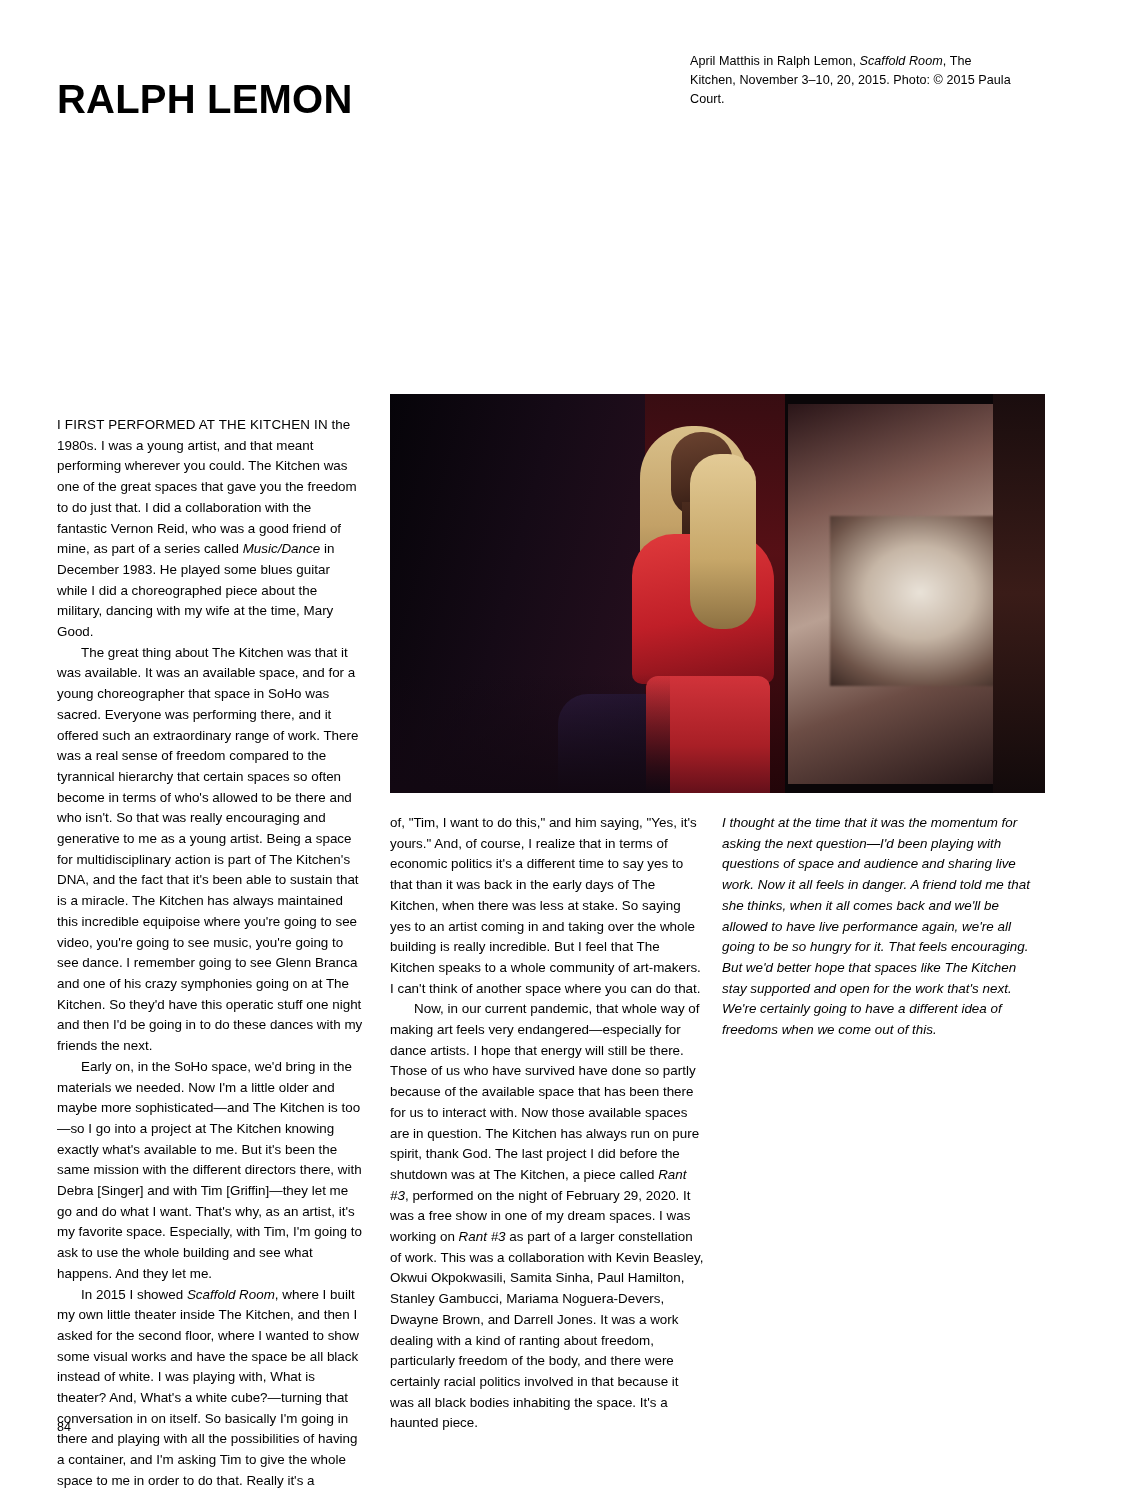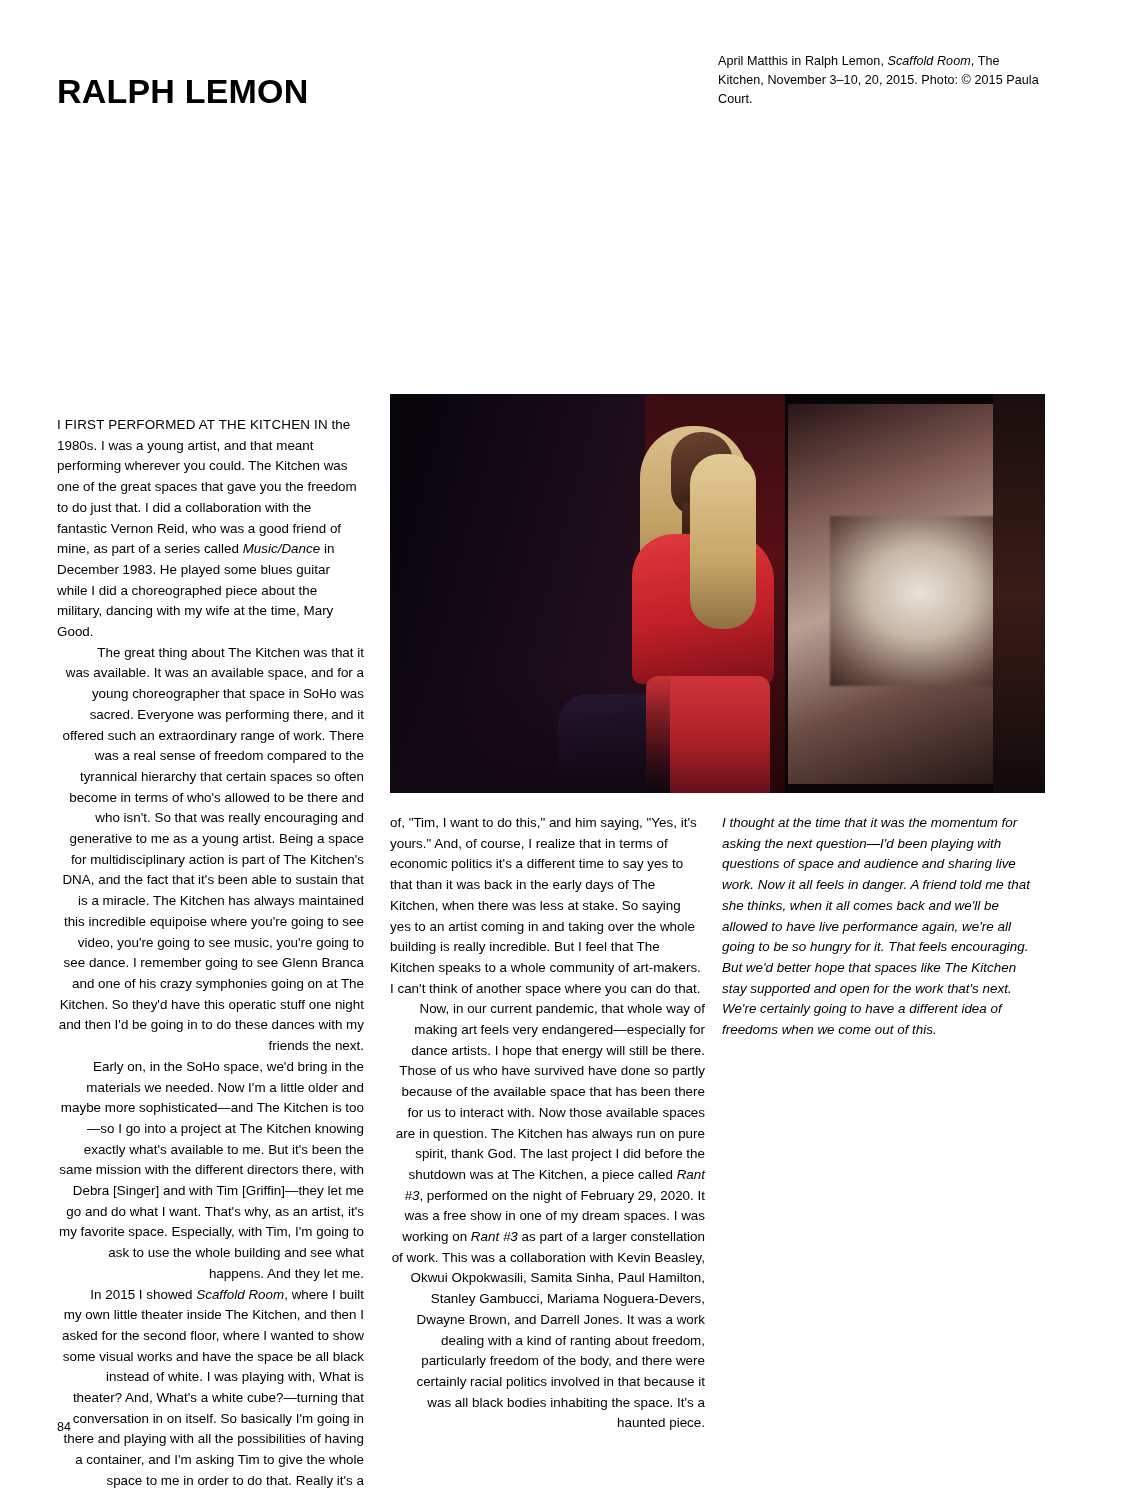--- a/index.html
+++ b/index.html
@@ -18,28 +18,28 @@
   .page {
     position: absolute;
     left: 0; top: 0;
     width: 1132px;
     height: 1495px;
   }
   .title {
     position: absolute;
     left: 57px;
     top: 50px;
-    font-size: 34px;
+    font-size: 40px;
     font-weight: bold;
     letter-spacing: 0.2px;
     line-height: 1.1;
   }
   .caption {
     position: absolute;
-    left: 718px;
+    left: 690px;
     top: 52px;
     width: 330px;
     font-size: 12.6px;
     line-height: 1.52;
     letter-spacing: 0.05px;
   }
   .caption em { font-style: italic; }
 
   .photo {
     position: absolute;
@@ -112,21 +112,21 @@
   }
 
   .col {
     position: absolute;
     font-size: 13.4px;
     line-height: 1.545;
     letter-spacing: 0.01px;
     text-align: left;
   }
   .col p { margin: 0; }
-  .col p.indent { text-indent: 24px; text-align: right; }
+  .col p.indent { text-indent: 24px; }
   .col em { font-style: italic; }
 
   #col1 { left: 57px; top: 387px; width: 307px; margin-top: 28px; }
   #col2 { left: 390px; top: 813px; width: 315px; }
   #col3 { left: 722px; top: 813px; width: 320px; font-style: italic; }
 
   .smallcaps-lead { letter-spacing: 0.2px; }
 
   .folio {
     position: absolute;

